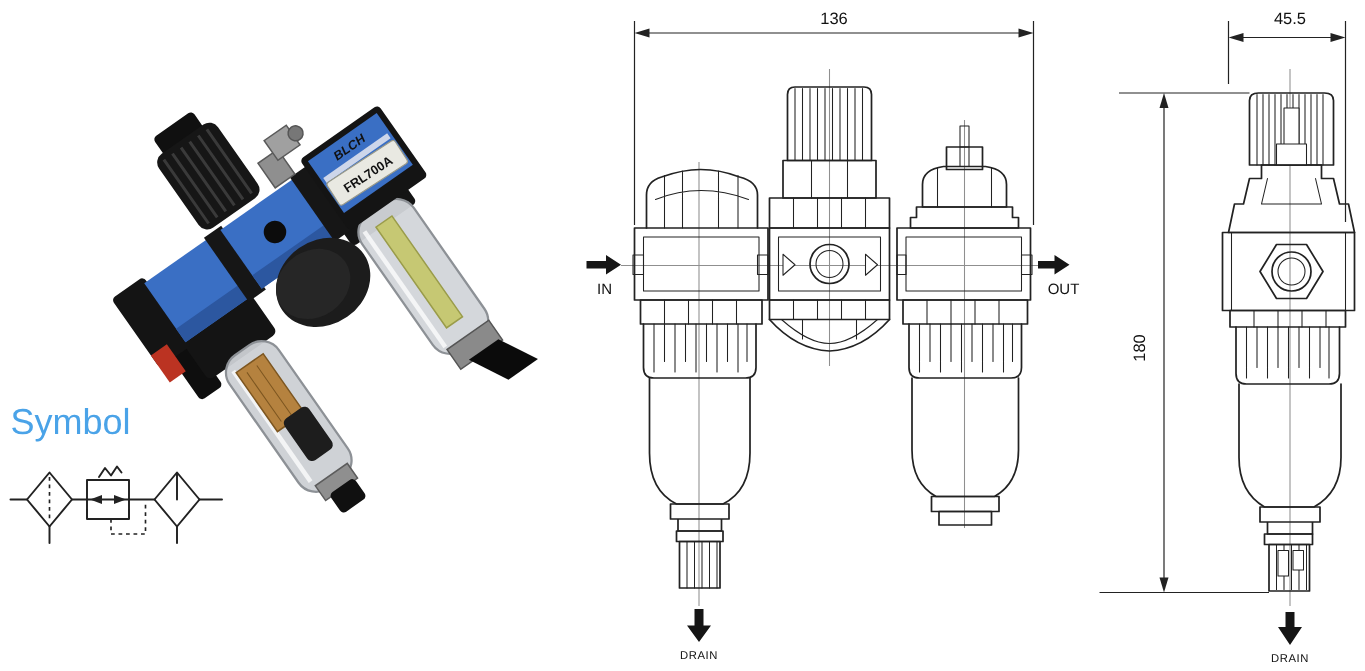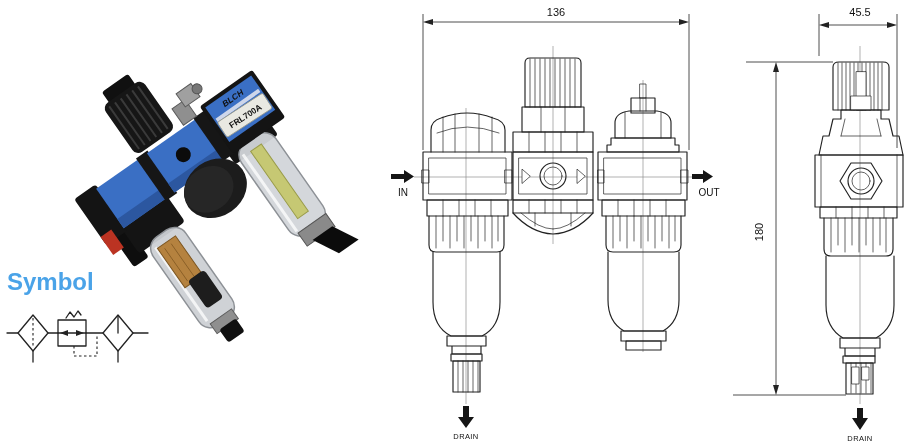--- a/index.html
+++ b/index.html
@@ -10,21 +10,21 @@
   .ln{fill:none;stroke:#222;stroke-width:1.15;stroke-linejoin:round;stroke-linecap:round;}
   .tn{fill:none;stroke:#222;stroke-width:0.7;stroke-linejoin:round;stroke-linecap:round;}
   .dm{fill:none;stroke:#222;stroke-width:0.8;}
   .cl{fill:none;stroke:#8f8f8f;stroke-width:0.7;}
   .fl{fill:#151515;stroke:none;}
   .whitefill{fill:#fff;}
   text{fill:#111;}
   .dim-t{font-size:11px;}
   .port-t{font-size:10px;}
   .drain-t{font-size:7.5px;letter-spacing:.4px;}
-  .symbol-title{position:absolute;left:7px;top:268px;font-size:24px;color:#4aa3e8;font-weight:bold;}
+  .symbol-title{position:absolute;left:7px;top:268px;font-size:24px;color:#4aa3e8;}
   .sym{fill:none;stroke:#222;stroke-width:1.3;stroke-linejoin:round;stroke-linecap:round;}
   .symdash{fill:none;stroke:#222;stroke-width:1.1;stroke-dasharray:2.5 2.5;}
 </style>
 </head>
 <body>
 
 <div class="stage">
 
   <svg viewBox="0 0 380 310" style="left:0;top:0;width:380px;height:310px">
     <g transform="translate(182,158) rotate(-35)">

